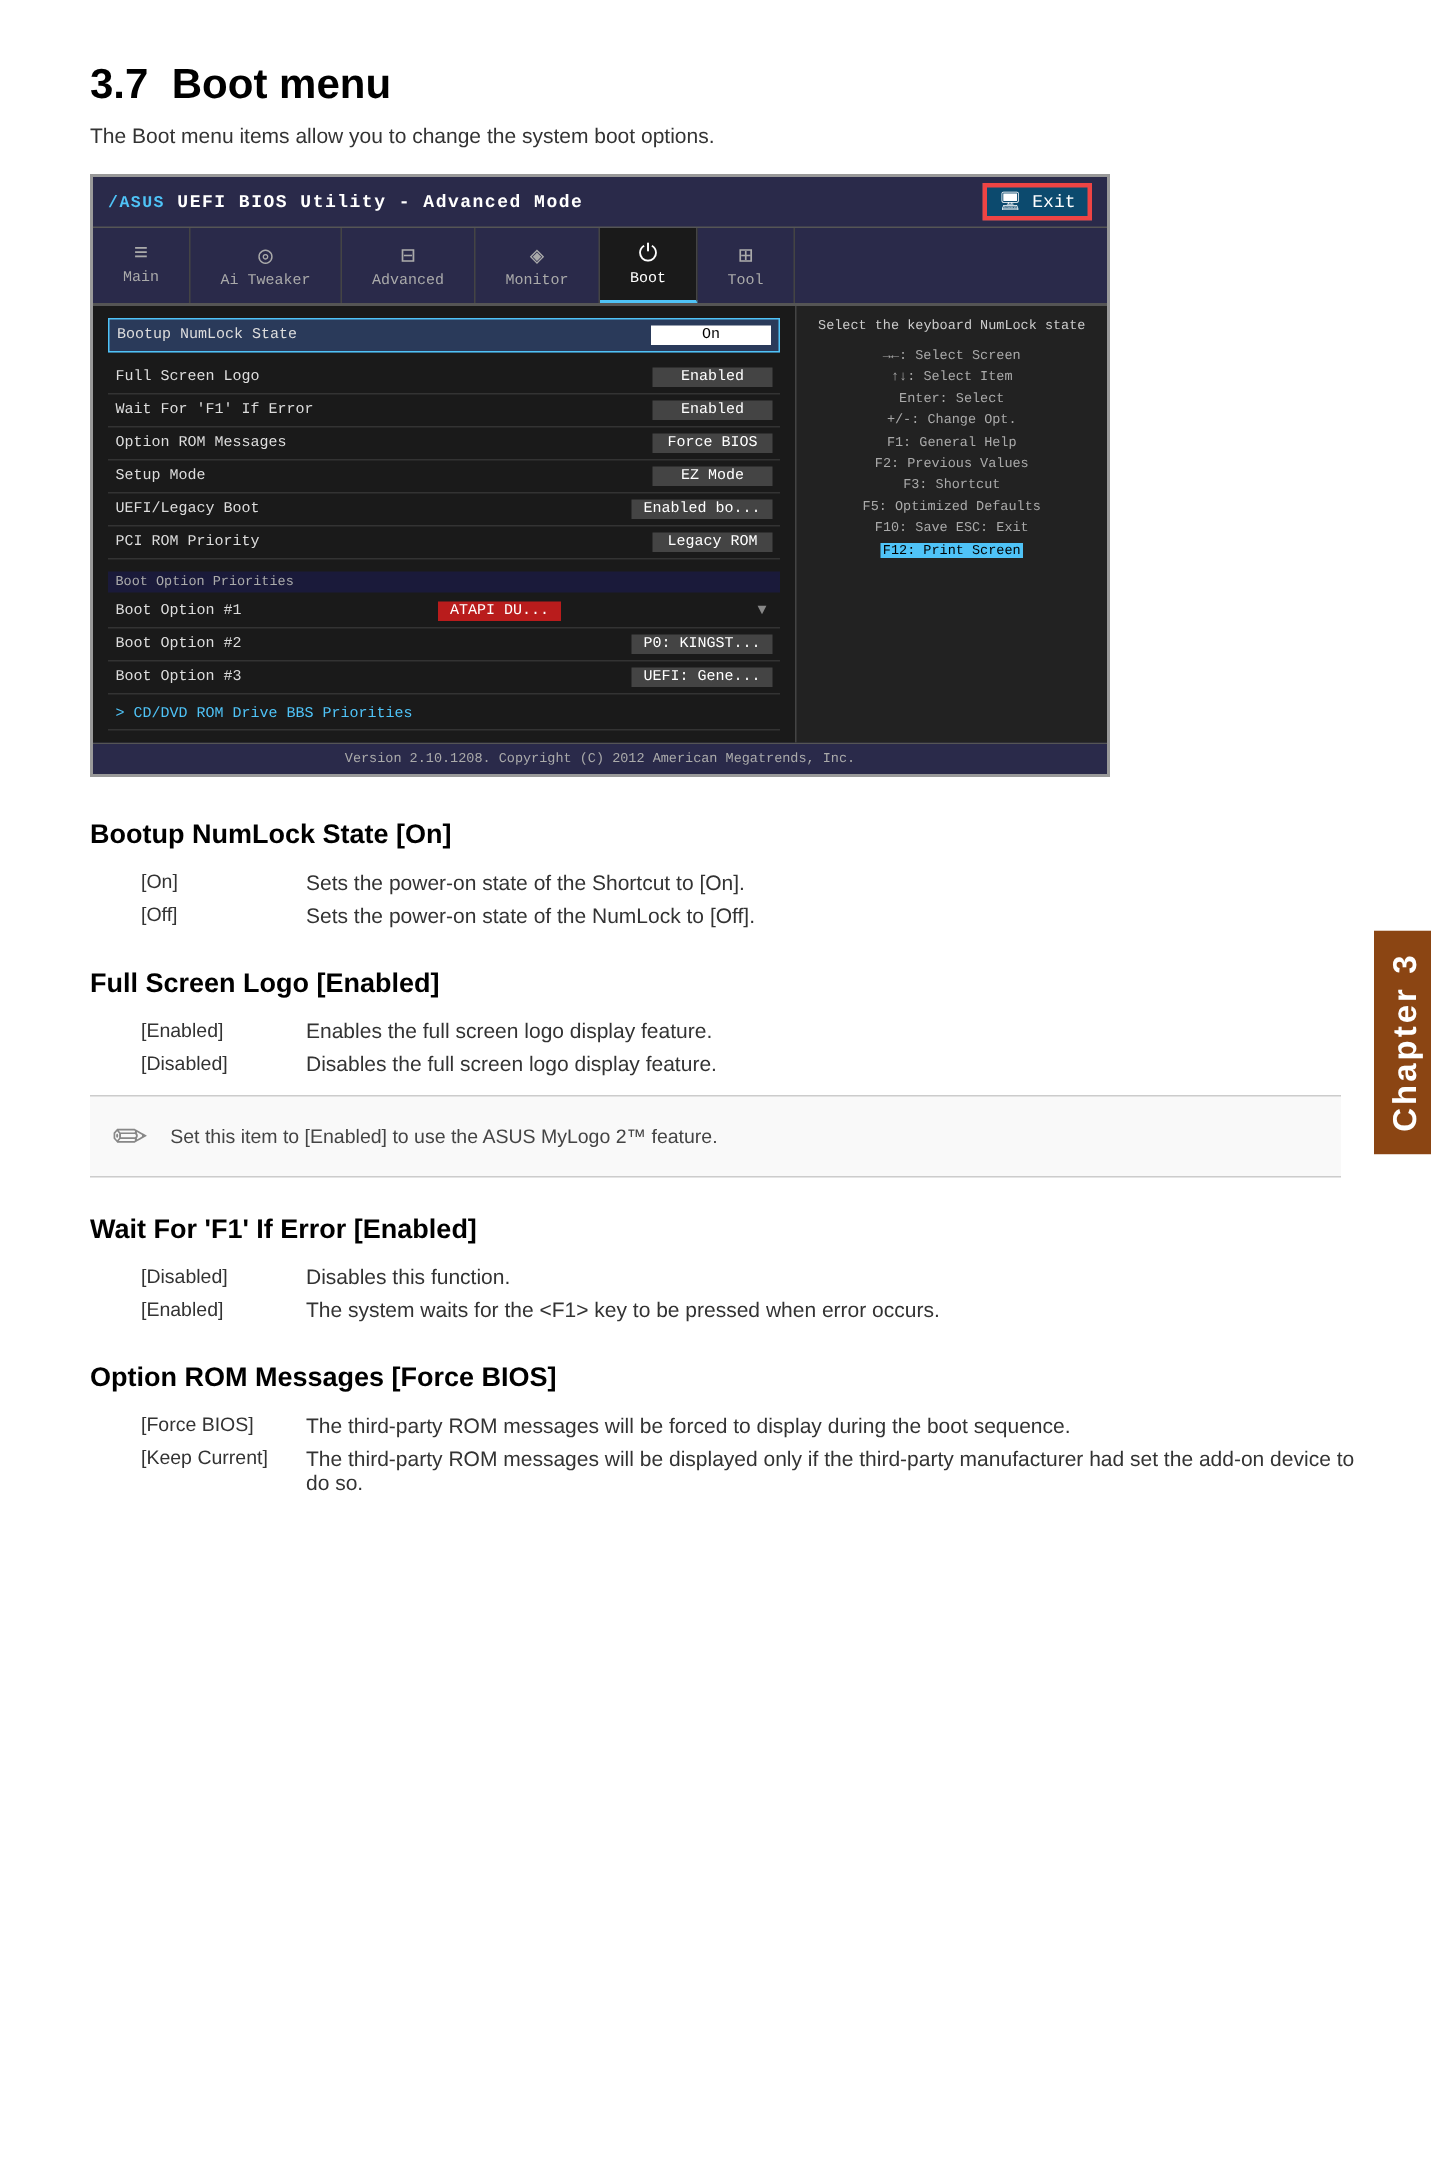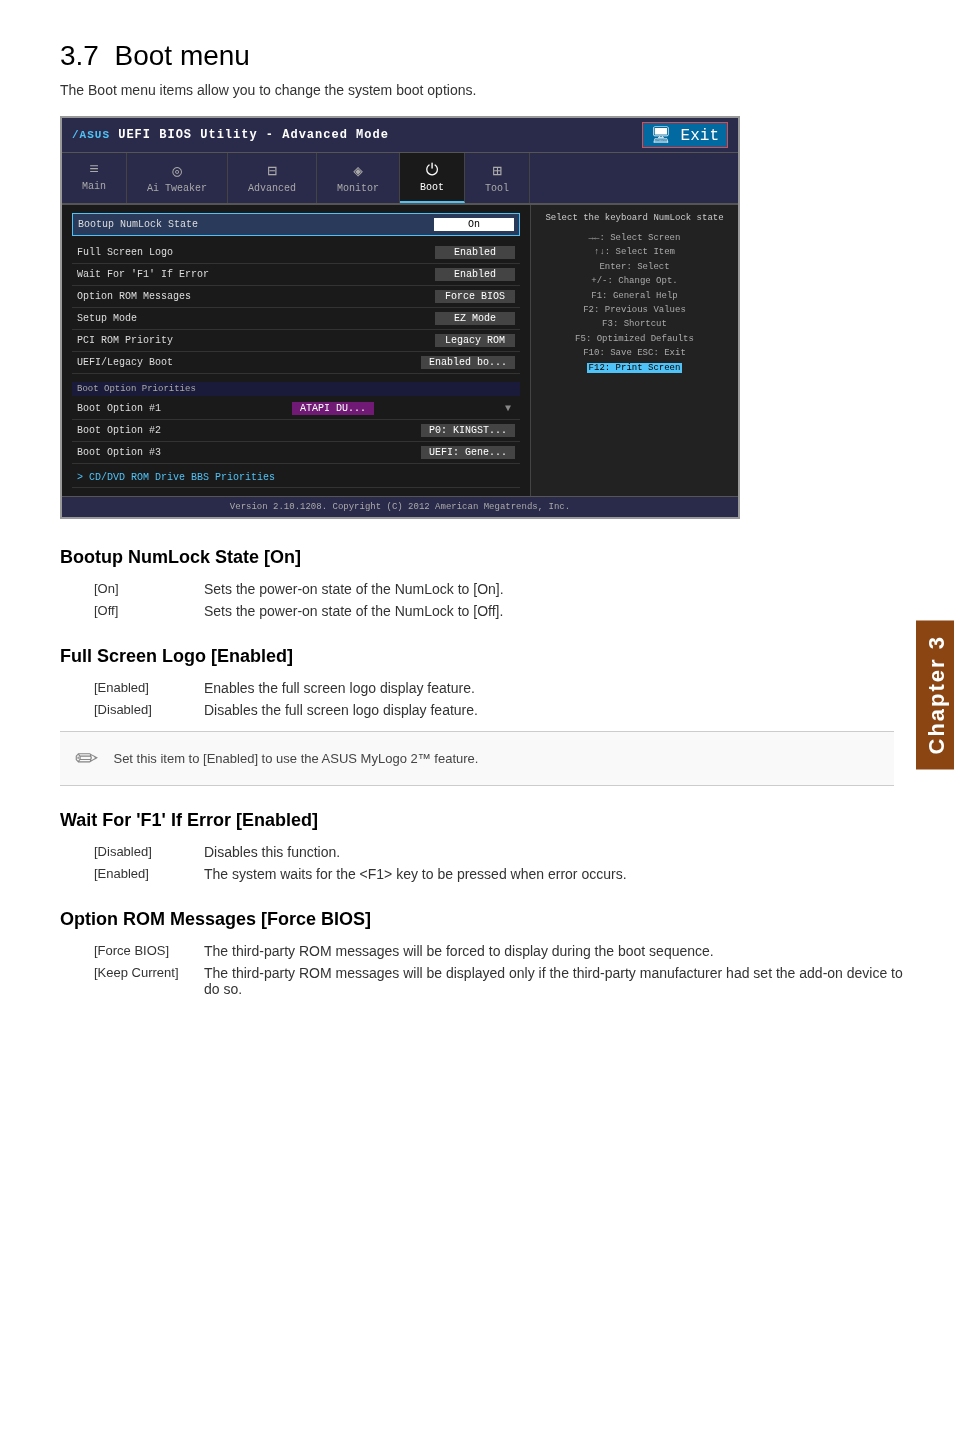--- a/index.html
+++ b/index.html
@@ -29,21 +29,21 @@
       transform: rotate(180deg);
       padding: 15px 8px;
       font-size: 22px;
       font-weight: bold;
       letter-spacing: 2px;
     }
 
     
     .section-title {
       font-size: 28px;
-      font-weight: normal;
+      font-weight: bold;
       margin-bottom: 10px;
       color: #000;
     }
 
     .section-intro {
       font-size: 14px;
       color: #333;
       margin-bottom: 18px;
     }
 
@@ -74,25 +74,25 @@
       letter-spacing: 1px;
     }
 
     .bios-logo span.asus {
       color: #4fc3f7;
       font-size: 11px;
       font-weight: bold;
     }
 
     .bios-exit-btn {
-      background: #0369a1;
+      background: #0c4a6e;
       color: #fff;
       padding: 2px 8px;
-      font-size: 16px;
-      border: 1px solid #ef4444;
+      font-size: 12px;
+      border: 3px solid #ef4444;
     }
 
     .bios-nav {
       background: #2a2a4a;
       display: flex;
       border-bottom: 2px solid #555;
     }
 
     .bios-nav-item {
       padding: 8px 20px;
@@ -164,21 +164,21 @@
       min-width: 80px;
       text-align: center;
     }
 
     .bios-row-value.highlight {
       background: #ffffff;
       color: #000;
     }
 
     .bios-row-value.blue {
-      background: #701a75;
+      background: #b91c1c;
       color: #fff;
     }
 
     .bios-section-header {
       color: #aaa;
       font-size: 9px;
       margin-top: 8px;
       margin-bottom: 2px;
       padding: 2px 5px;
       background: #1a1a3a;
@@ -348,26 +348,26 @@
         </div>
         <div class="bios-row">
           <span class="bios-row-label">Option ROM Messages</span>
           <span class="bios-row-value">Force BIOS</span>
         </div>
         <div class="bios-row">
           <span class="bios-row-label">Setup Mode</span>
           <span class="bios-row-value">EZ Mode</span>
         </div>
         <div class="bios-row">
+          <span class="bios-row-label">UEFI/Legacy Boot</span>
+          <span class="bios-row-value">Enabled bo...</span>
+        </div>
+        <div class="bios-row">
           <span class="bios-row-label">PCI ROM Priority</span>
           <span class="bios-row-value">Legacy ROM</span>
-        </div>
-        <div class="bios-row">
-          <span class="bios-row-label">UEFI/Legacy Boot</span>
-          <span class="bios-row-value">Enabled bo...</span>
         </div>
 
         <div class="bios-section-header">Boot Option Priorities</div>
         <div class="bios-row">
           <span class="bios-row-label">Boot Option #1</span>
           <span class="bios-row-value blue">ATAPI  DU...</span>
           <span class="bios-scroll-arrow">▼</span>
         </div>
         <div class="bios-row">
           <span class="bios-row-label">Boot Option #2</span>
@@ -402,21 +402,21 @@
 
     <div class="bios-footer">Version 2.10.1208. Copyright (C) 2012 American Megatrends, Inc.</div>
   </div>
 
   <div class="content-section">
     <h2 class="content-heading">Bootup NumLock State [On]</h2>
     <table class="content-table">
       <tbody>
           <tr>
         <td>[On]</td>
-        <td>Sets the power-on state of the NumLock to [On].</td>
+        <td>Sets the power-on state of the Shortcut to [On].</td>
       </tr>
       <tr>
         <td>[Off]</td>
         <td>Sets the power-on state of the NumLock to [Off].</td>
       </tr>
     </tbody>
       </table>
   </div>
 
   <div class="content-section">

